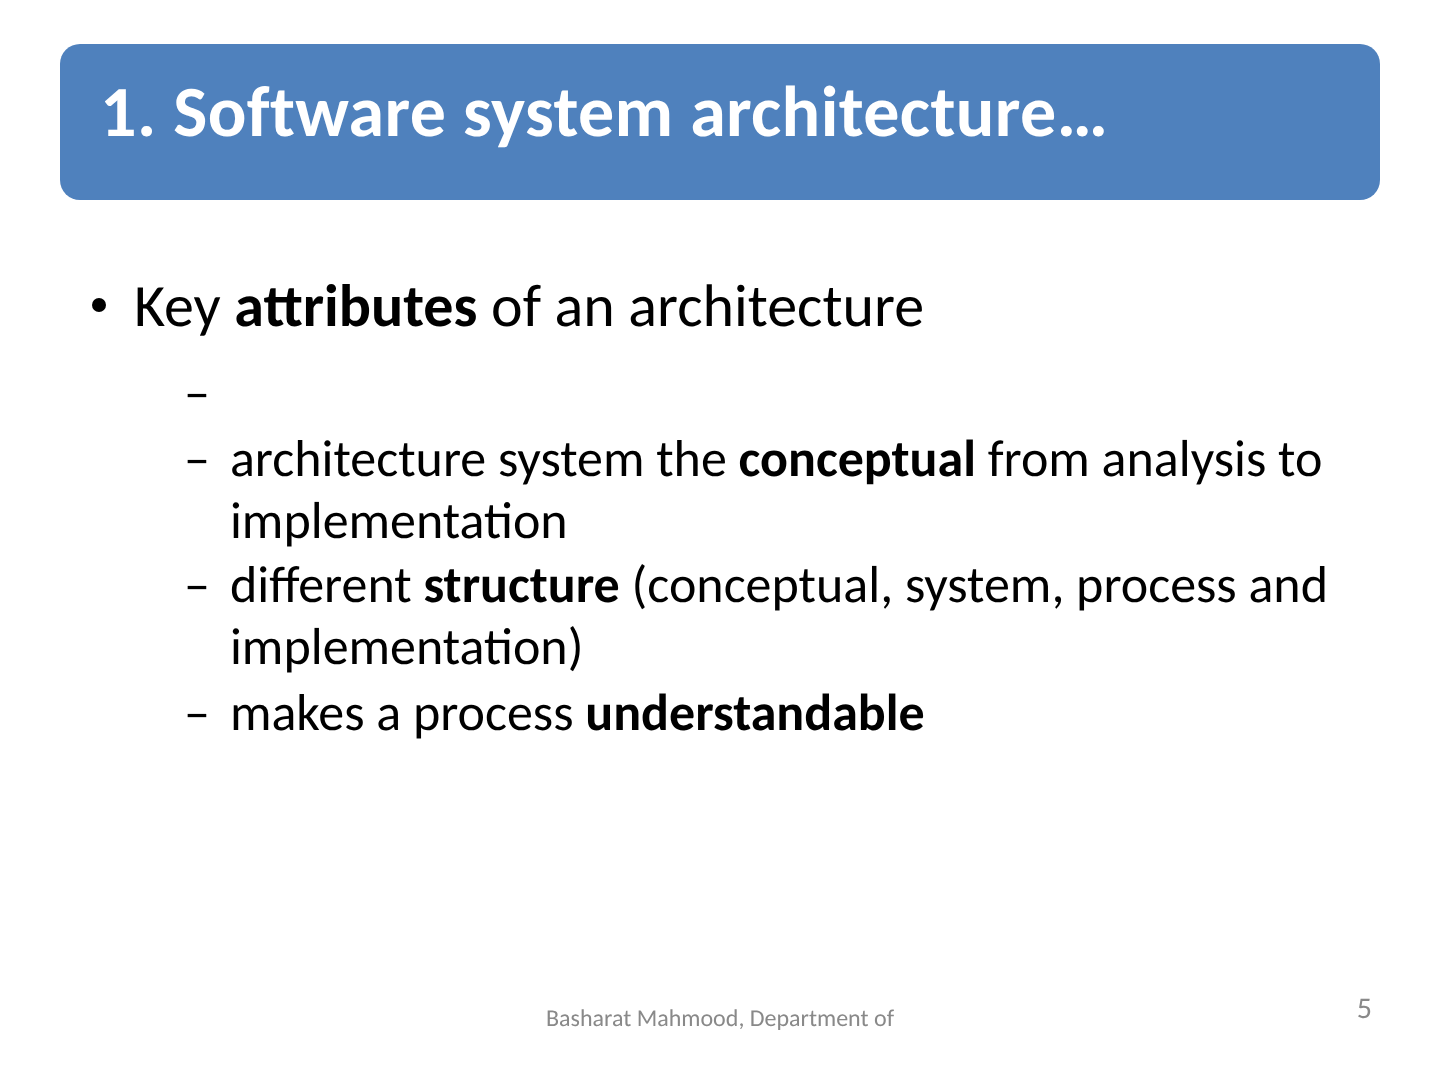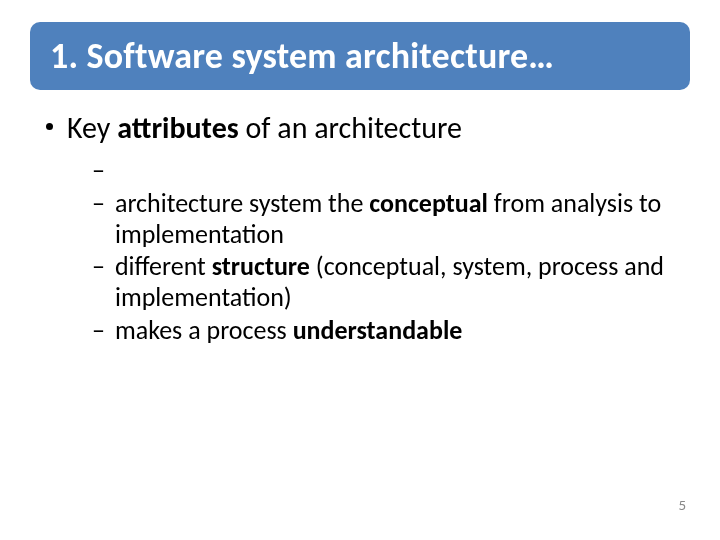--- a/index.html
+++ b/index.html
@@ -8,31 +8,31 @@
     background:#fff;
     font-family:Calibri,"Segoe UI",Arial,sans-serif;
     color:#000;
     position:relative;
     box-sizing:border-box;
   }
   .title-box{
     background:#4f81bd;
     border-radius:10px;
     margin:22px 30px 0 30px;
-    padding:12px 20px 12px 20px;
+    padding:12px 20px 22px 20px;
   }
   .title-box h1{
     margin:0;
     color:#fff;
     font-size:36px;
     font-weight:700;
     letter-spacing:0.2px;
   }
   .content{
-    margin:20px 46px 0 46px;
+    margin:36px 46px 0 46px;
     font-size:28px;
     line-height:1.18;
   }
   .bullet-row{
     display:flex;
     align-items:flex-start;
     margin-bottom:10px;
   }
   .bullet-dot{
     width:7px;height:7px;
@@ -106,16 +106,16 @@
     <div class="sub-row">
       <div class="dash">–</div>
       <div>
         <span>makes a process </span><b>understandable</b><span></span>
       </div>
     </div>
   </div>
 </div>
 
 <div class="footer">
-  <br>
+  <span>Basharat Mahmood, Department of</span><br>
 </div>
 
 <div class="page-num">5</div>
 
 </body></html>

